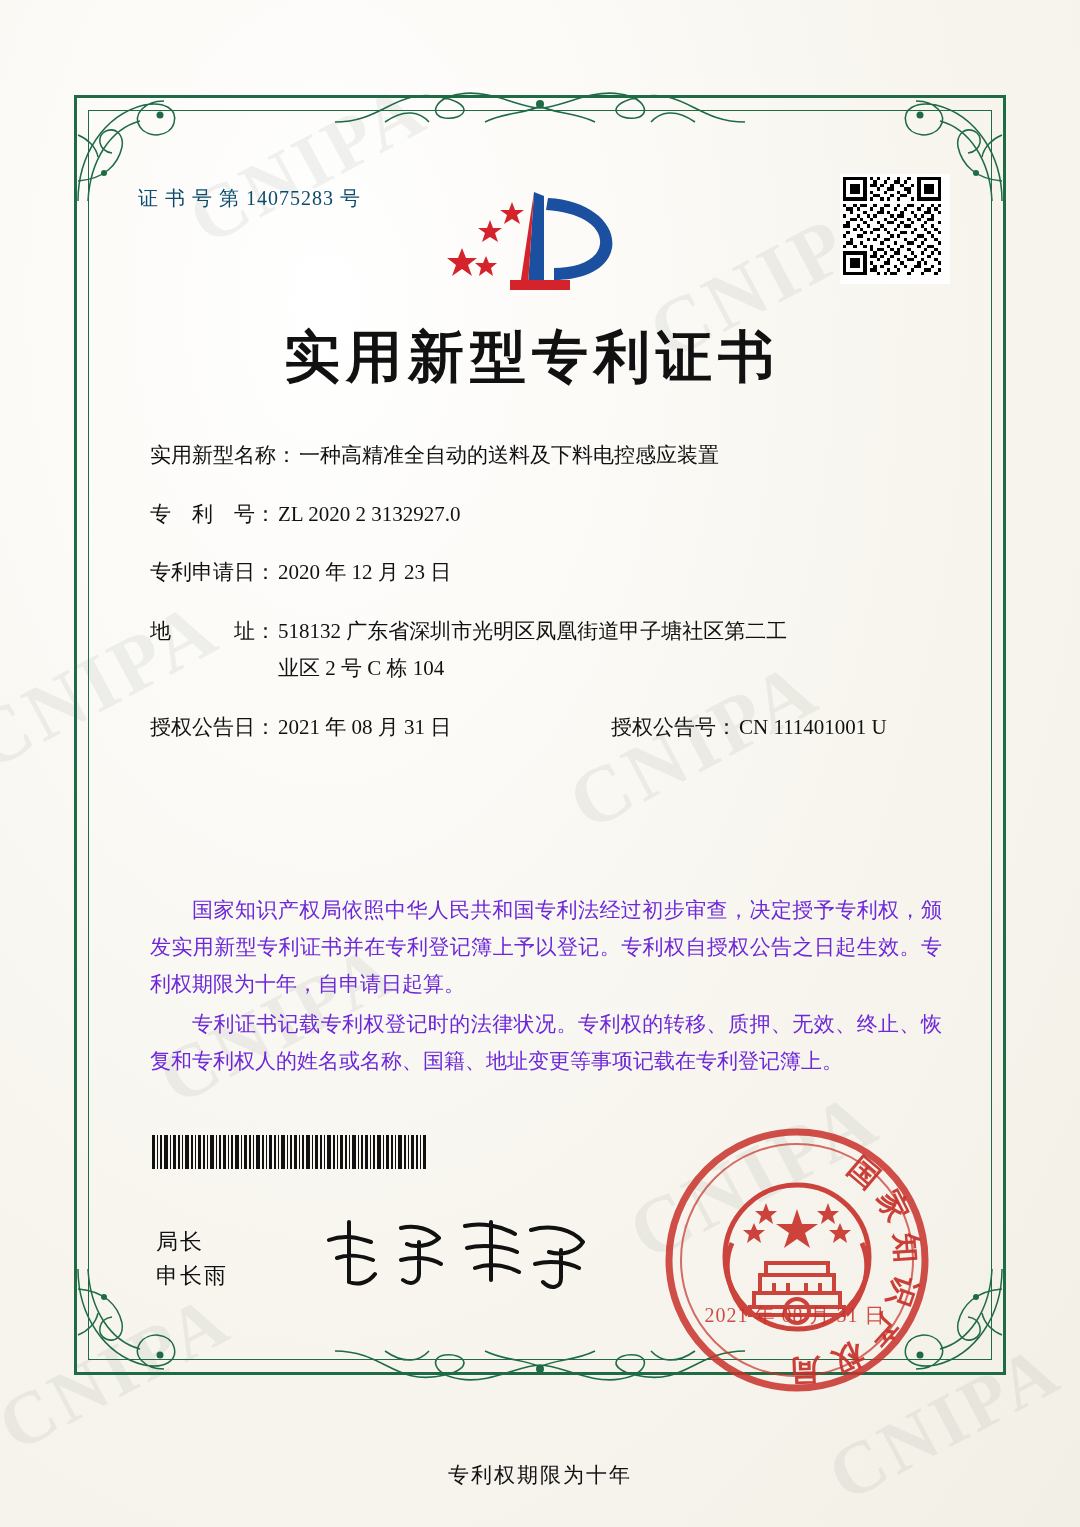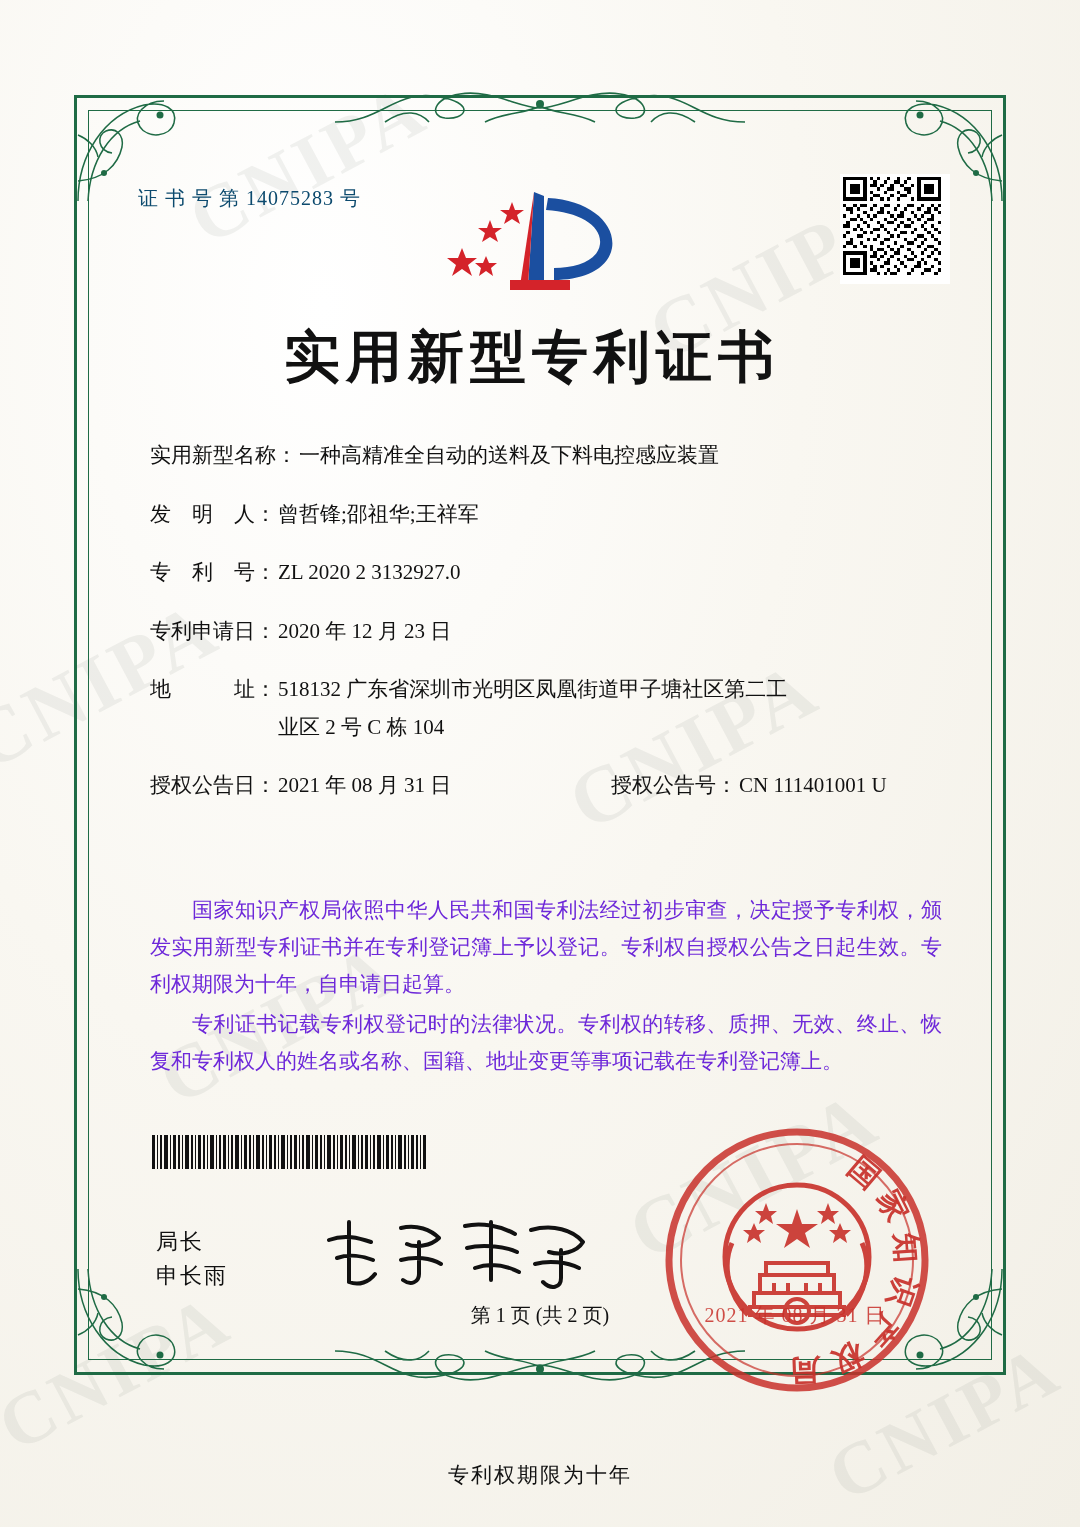--- a/index.html
+++ b/index.html
@@ -560,24 +560,20 @@
     </div>
 
     <div class="main-title">实用新型专利证书</div>
 
     <div class="fields">
       <div class="field-row">
         <span class="f-label">实用新型名称：</span>
         <span class="f-value">一种高精准全自动的送料及下料电控感应装置</span>
       </div>
       <div class="field-row">
-        <span class="f-label">发　明　人：</span>
-        <span class="f-value">曾哲锋;邵祖华;王祥军</span>
-      </div>
-      <div class="field-row">
         <span class="f-label">专　利　号：</span>
         <span class="f-value">ZL 2020 2 3132927.0</span>
       </div>
       <div class="field-row">
         <span class="f-label">专利申请日：</span>
         <span class="f-value">2020 年 12 月 23 日</span>
       </div>
       <div class="field-row">
         <span class="f-label">地　　　址：</span>
         <span class="f-value">
@@ -721,17 +717,16 @@
         <defs>
           <path id="sealArc" d="M 135,135 m 0,-100 a 100,100 0 1,1 -0.1,0"></path>
         </defs>
         <text font-family="'Liberation Serif', serif" font-size="30" font-weight="bold" fill="#c8302a" opacity="0.92" letter-spacing="10">
           <textPath href="#sealArc" startOffset="8%">国家知识产权局</textPath>
         </text>
       </svg>
     </div>
     <div class="seal-date">2021 年 08 月 31 日</div>
 
-    <div class="page-num">第 1 页 (共 2 页)</div>
   </div>
 
   <div class="footer-note">专利权期限为十年</div>
 </div>
 
 </body></html>

